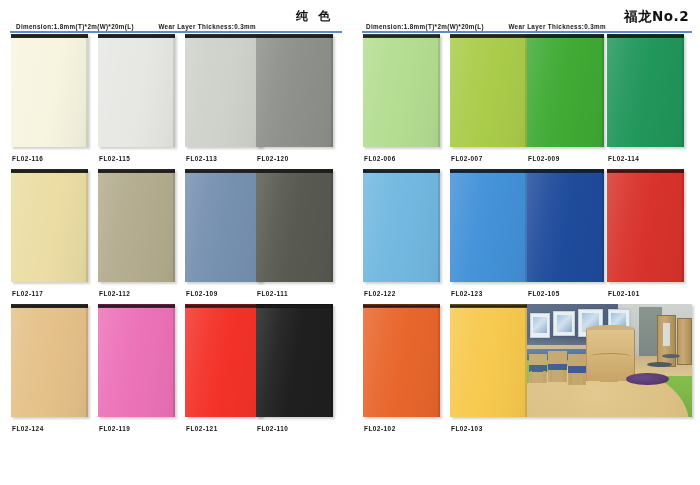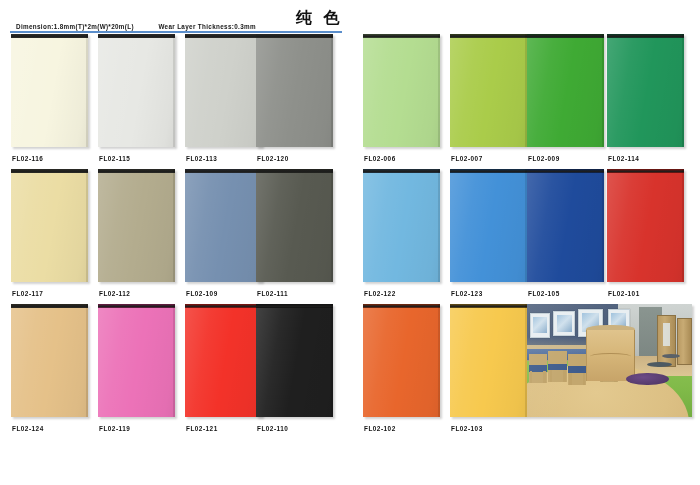--- a/index.html
+++ b/index.html
@@ -50,21 +50,21 @@
     font-weight: bold;
     letter-spacing: 0.35px;
     color: #151515;
     font-family: "Liberation Sans", "DejaVu Sans", sans-serif;
   }
   .spec.second { margin-left: 20px; }
 
   .hdr-title {
     position: absolute;
     top: 8px;
-    font-size: 16px;
+    font-size: 12px;
     font-weight: bold;
     letter-spacing: 2px;
     color: #111111;
     white-space: nowrap;
     font-family: "DejaVu Sans", "Liberation Sans", sans-serif;
   }
   .panel.left .hdr-title  { left: 296px; letter-spacing: 3px; }
   .panel.right .hdr-title { left: 274px; letter-spacing: 0.5px; font-size: 13.5px;}
 
   .rule {
@@ -404,20 +404,28 @@
           </div>
           <div class="code">FL02-110</div>
         </div>
       </div>
 
     </div>
   </div>
 
   <div class="panel right">
 
+    <div class="panel-header">
+      <div class="hdr-specs">
+        <span class="spec">Dimension:1.8mm(T)*2m(W)*20m(L)</span>
+        <span class="spec second">Wear Layer Thickness:0.3mm</span>
+      </div>
+      <div class="hdr-title">福龙No.2</div>
+      <div class="rule"></div>
+    </div>
 
     <div class="grid">
 
       <div class="row">
         <div class="cell" style="left:13px">
           <div class="swatch">
             <div class="top-edge" style="background-image: linear-gradient(rgb(60, 74, 51) 0%, rgb(29, 29, 28) 60%, rgb(60, 74, 51) 100%);"></div>
             <div class="body" id="R0C0" style="background: rgb(180, 221, 145);"></div>
             <div class="sheen"></div>
             <div class="rightlip"></div>

